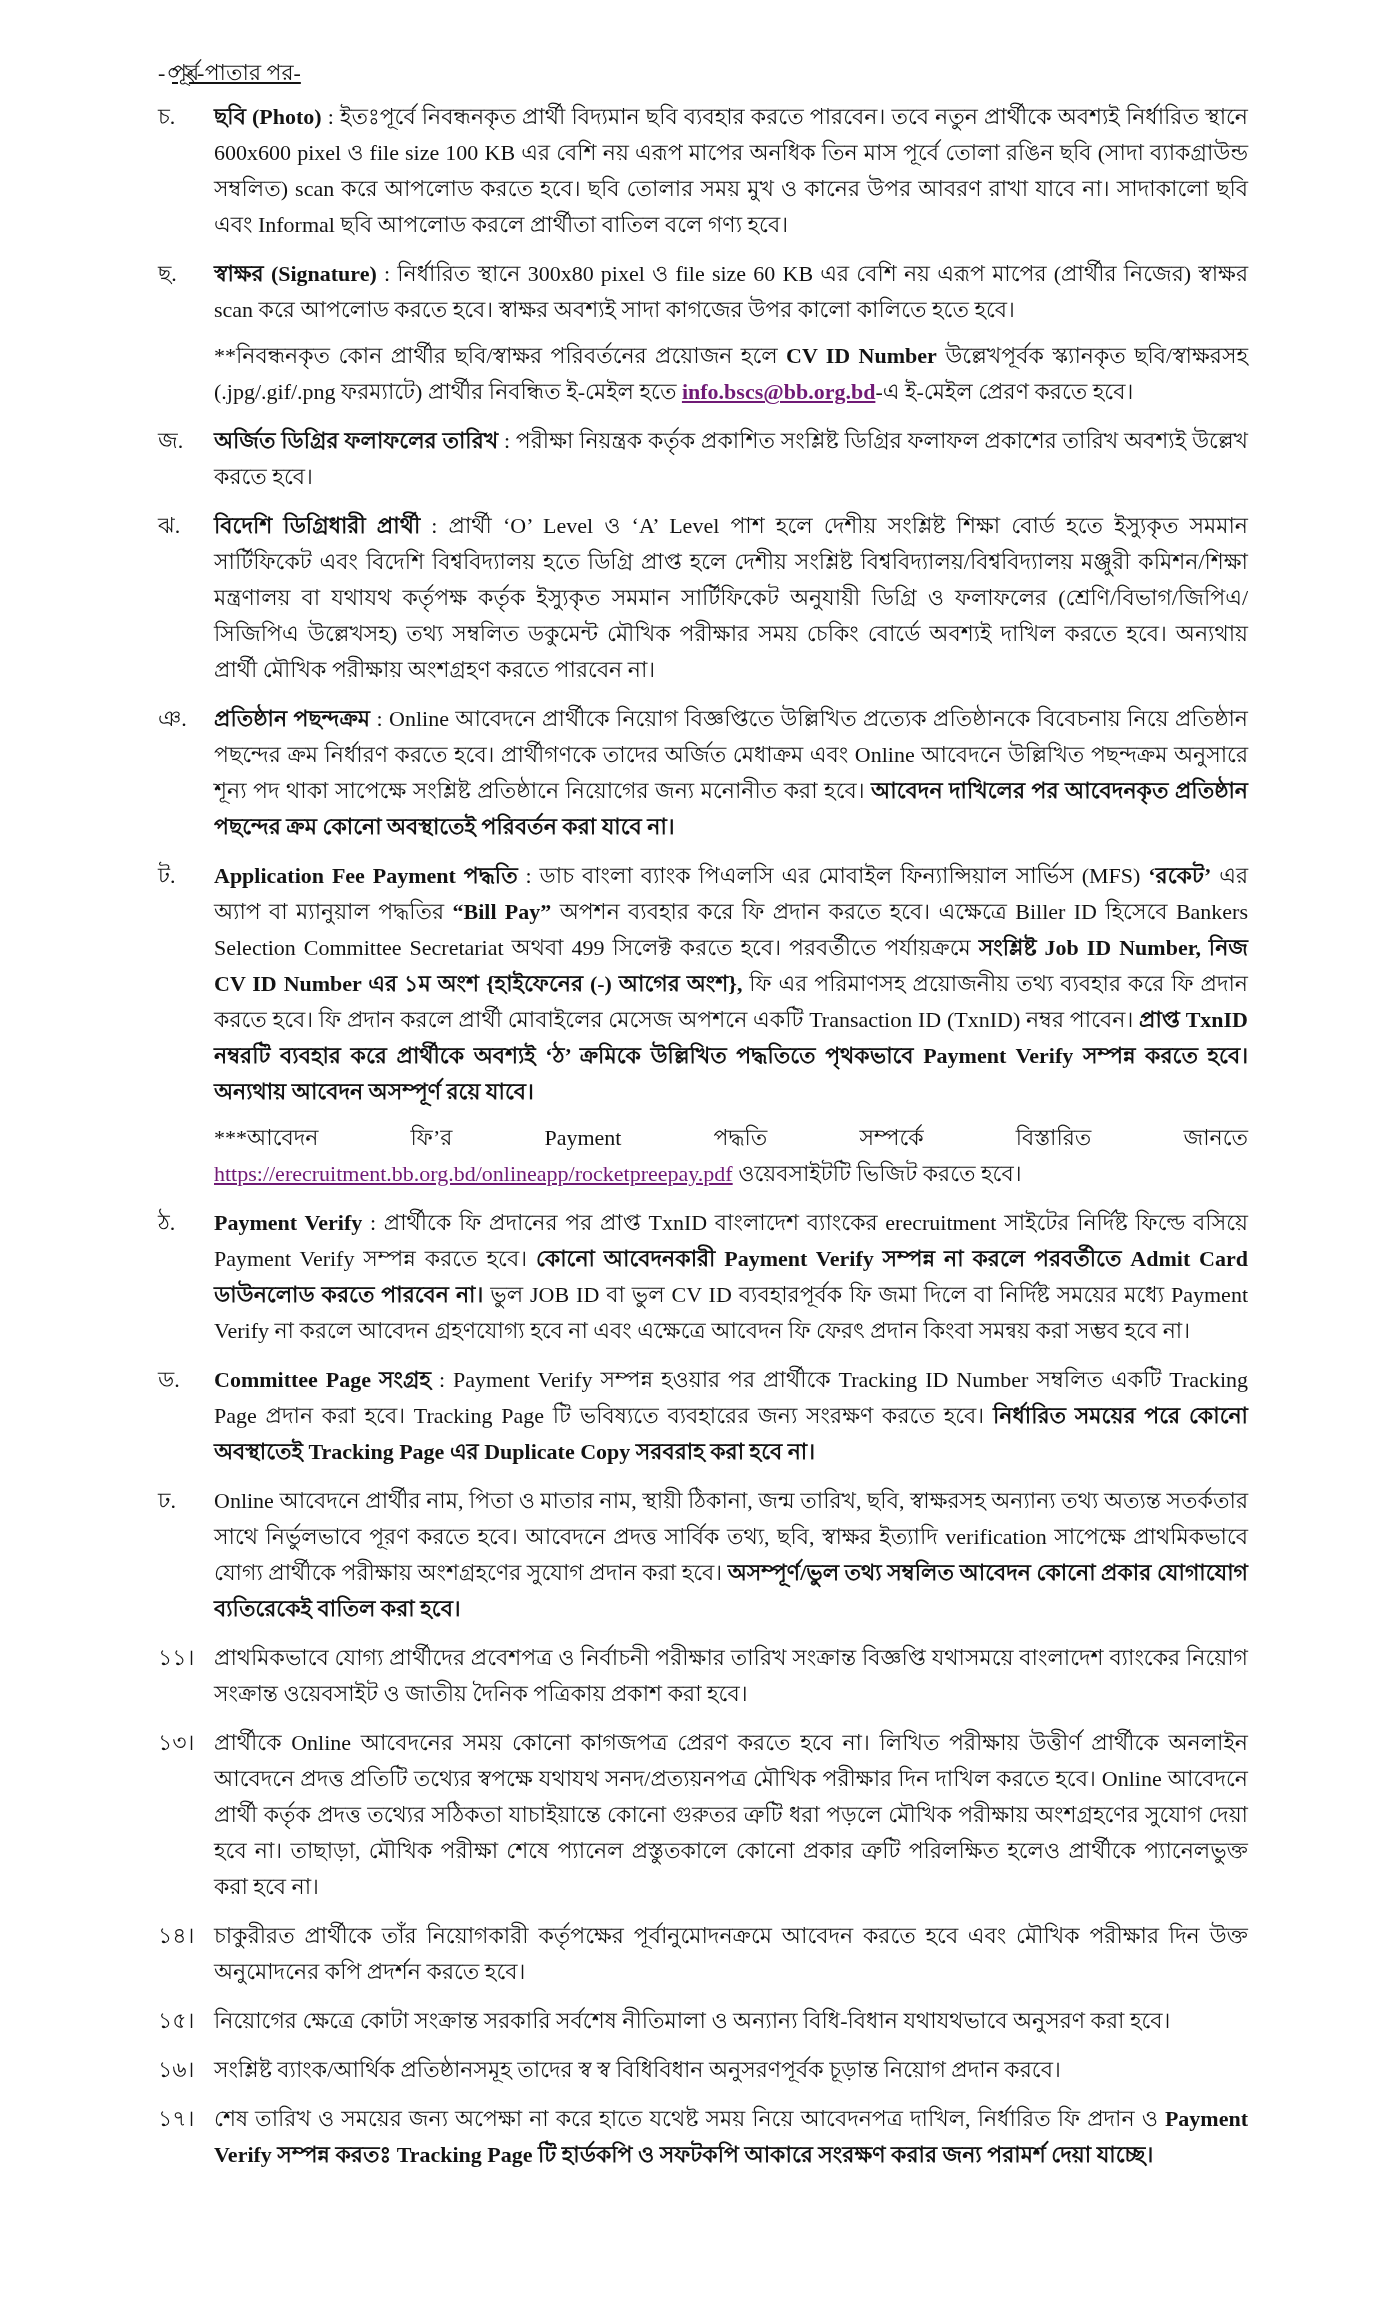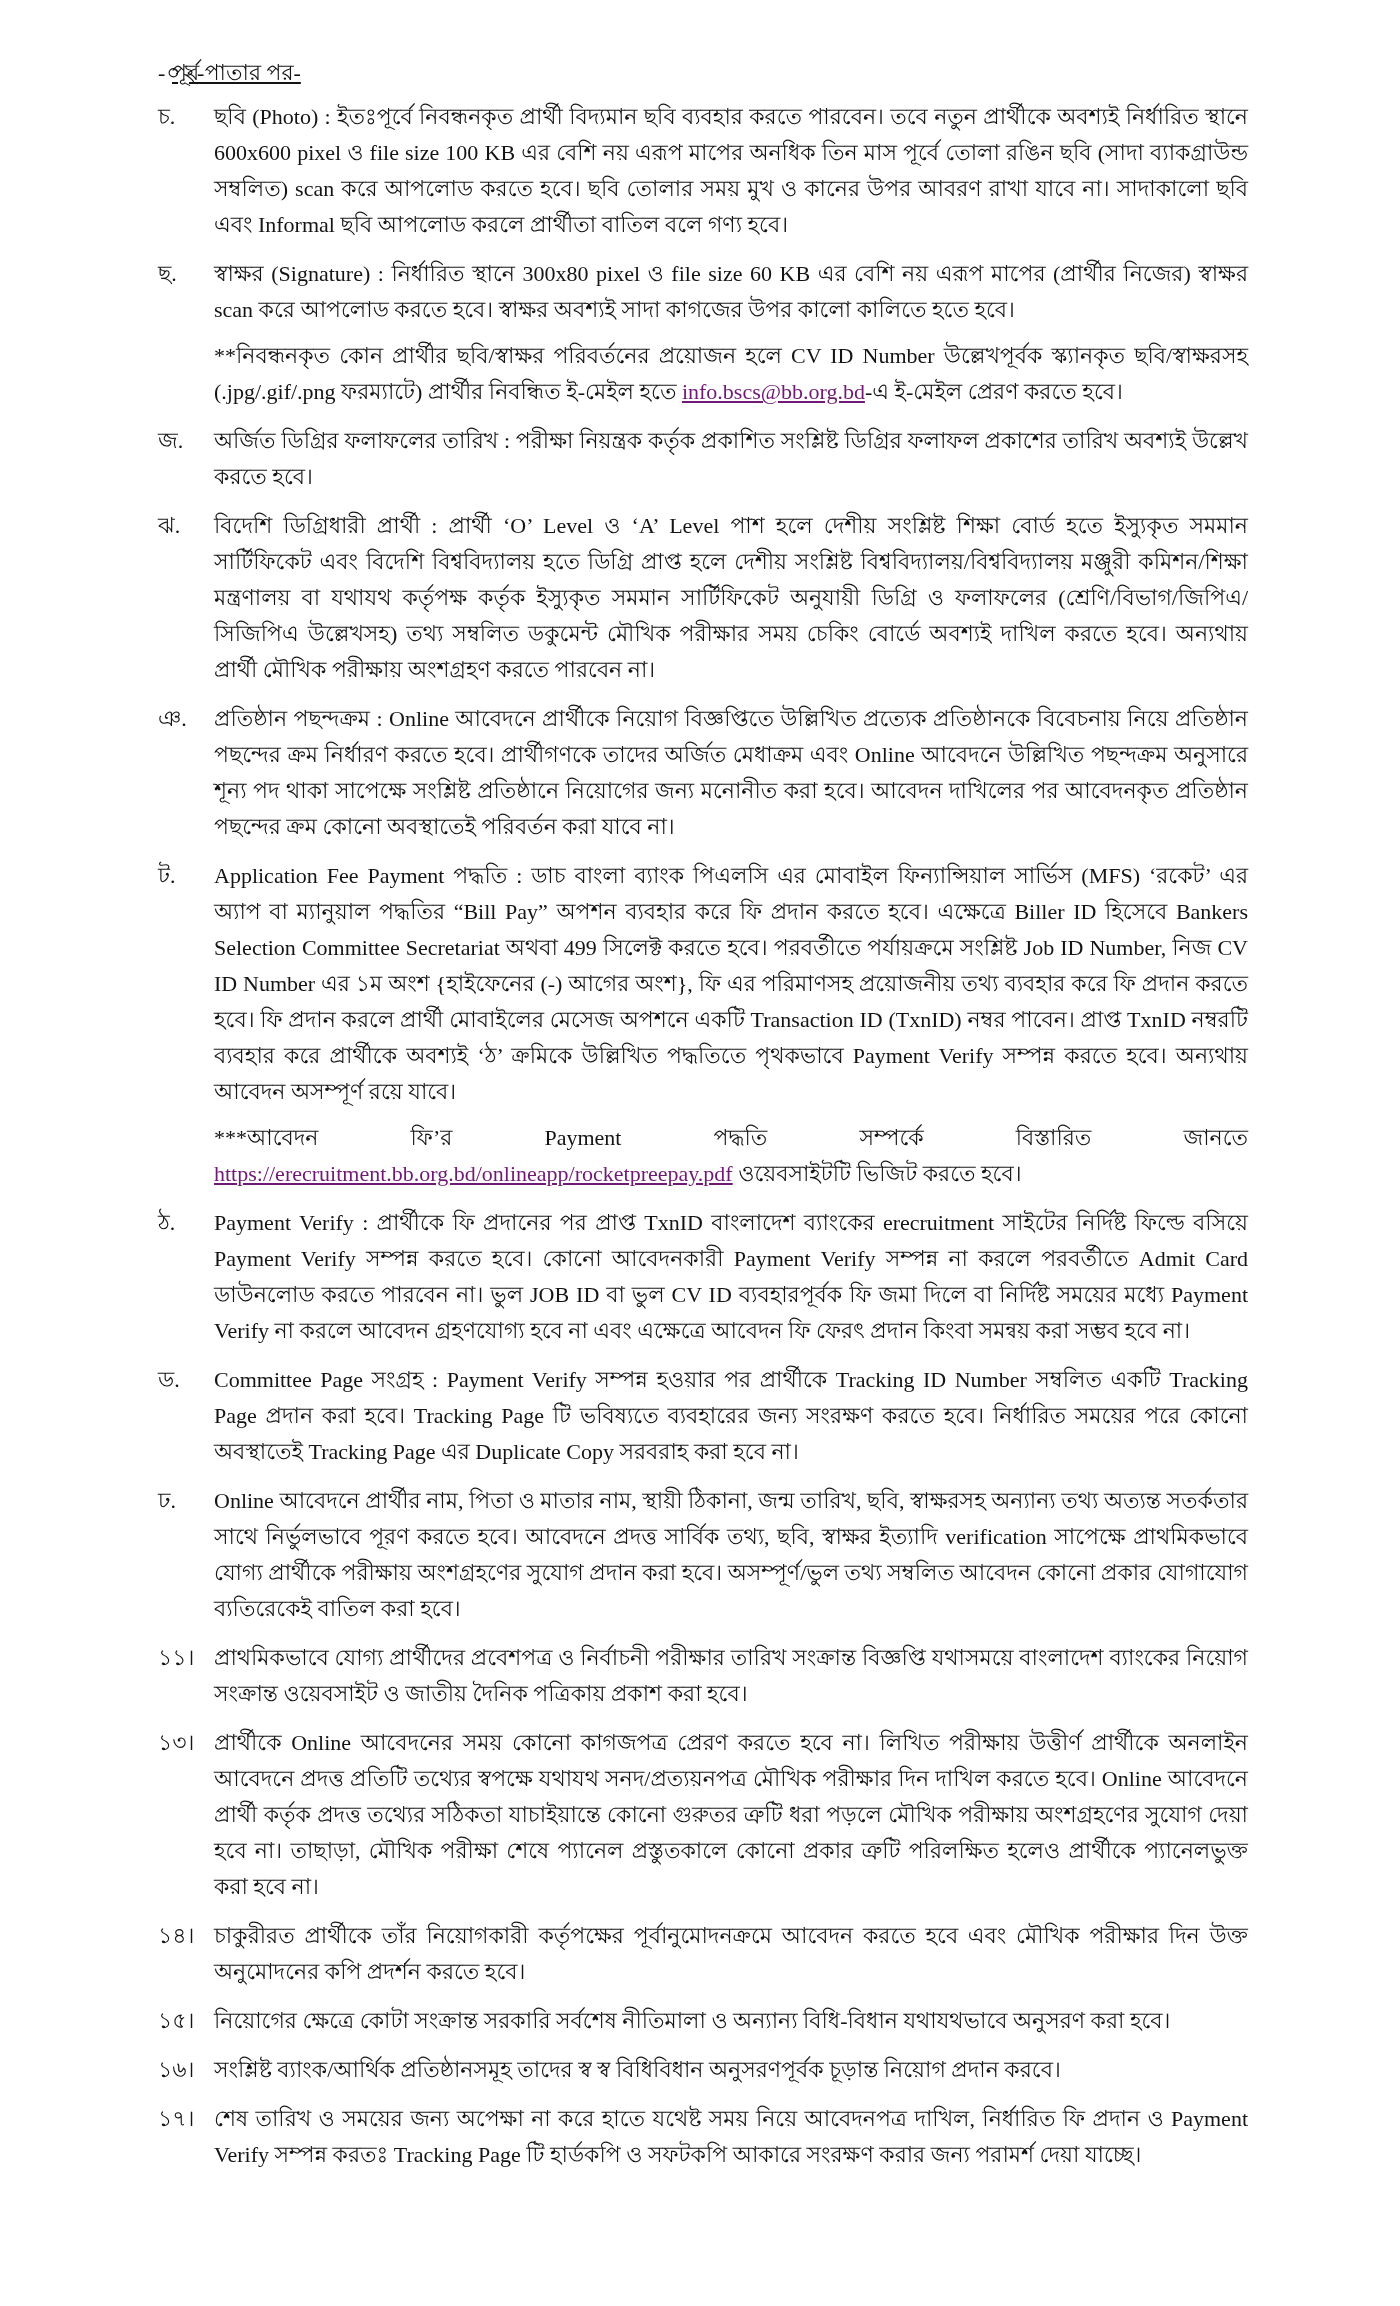--- a/index.html
+++ b/index.html
@@ -13,21 +13,21 @@
     padding:55px 152px 0 158px;
   }
   .header{position:relative;height:38px;margin-bottom:6px;font-size:22px;}
   .continued{position:absolute;left:14px;top:0;text-decoration:underline;}
   .pageno{position:absolute;left:0;right:0;top:0;text-align:left;letter-spacing:1px;}
   .list{}
   .item{display:flex;margin-bottom:13px;}
   .marker{width:56px;flex:none;font-size:22px;line-height:36px;}
   .itembody{flex:1;font-size:22px;line-height:36px;text-align:justify;}
   .para+.para{margin-top:10px;}
-  .b{font-weight:normal;}
+  .b{font-weight:bold;}
   .lnk{color:#701a75;text-decoration:underline;cursor:pointer;}
 </style>
 </head>
 <body>
 
 <div class="page">
 
   <div class="header">
     <span class="continued">পূর্ব পাতার পর-</span>
     <span class="pageno">-০২-</span>

